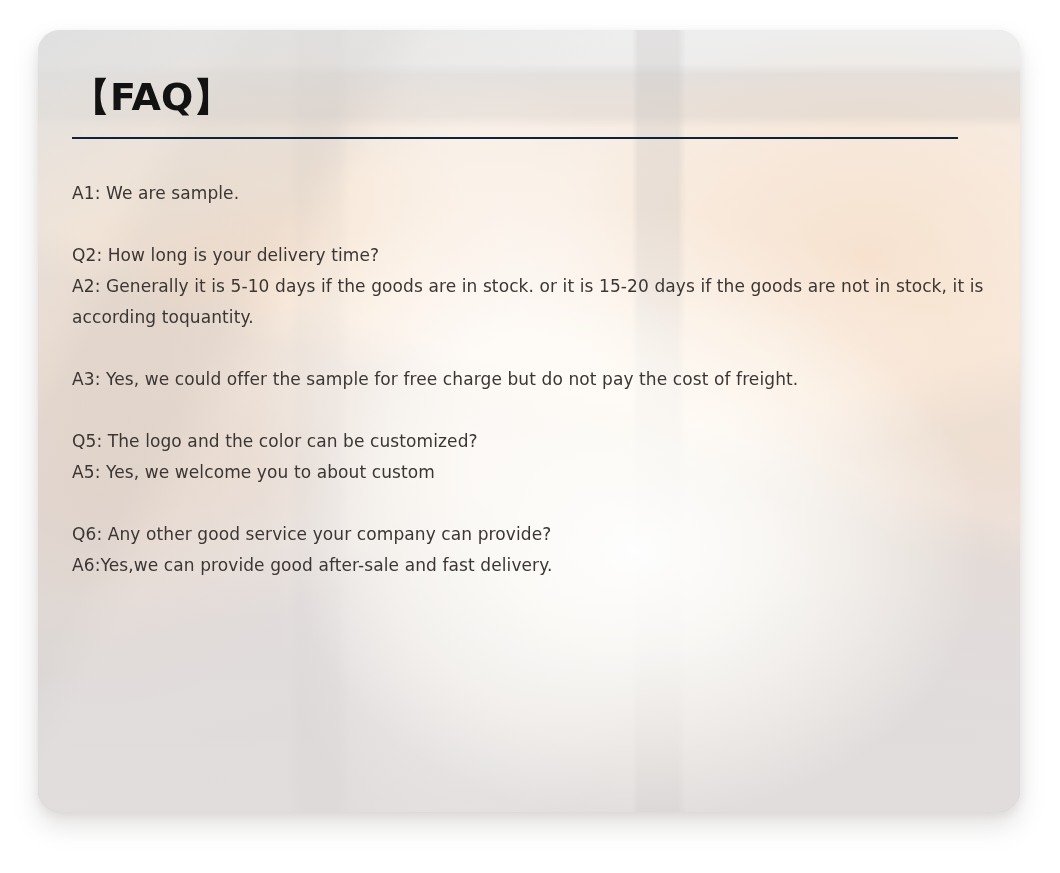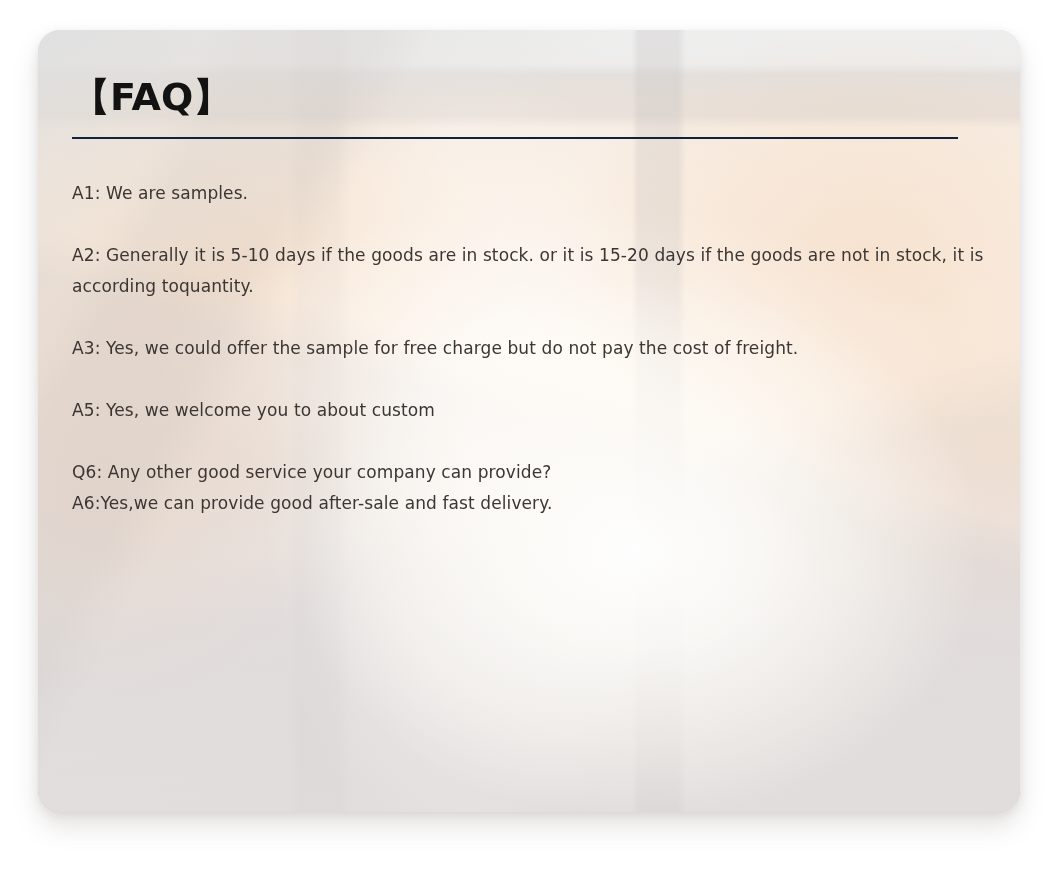--- a/index.html
+++ b/index.html
@@ -203,33 +203,35 @@
 
     <div id="faq-content">
 
       <div id="faq-title">【FAQ】</div>
 
       <div id="faq-rule"></div>
 
       <div id="faq-blocks">
 
         <div class="qa-block">
-          <div class="qa-line">A1: We are samples.</div>
-        </div>
-
-        <div class="qa-block">
+          <div class="qa-line">A1: We are sample.</div>
+        </div>
+
+        <div class="qa-block">
+          <div class="qa-line">Q2: How long is your delivery time?</div>
           <div class="qa-line">A2: Generally it is 5-10 days if the goods are in stock. or it is 15-20 days if the goods are not in stock, it is according toquantity.</div>
         </div>
 
         <div class="qa-block">
           <div class="qa-line">A3: Yes, we could offer the sample for free charge but do not pay the cost of freight.</div>
         </div>
 
 
         <div class="qa-block">
+          <div class="qa-line">Q5: The logo and the color can be customized?</div>
           <div class="qa-line">A5: Yes, we welcome you to about custom</div>
         </div>
 
         <div class="qa-block">
           <div class="qa-line">Q6: Any other good service your company can provide?</div>
           <div class="qa-line">A6:Yes,we can provide good after-sale and fast delivery.</div>
         </div>
 
       </div>
     </div>

